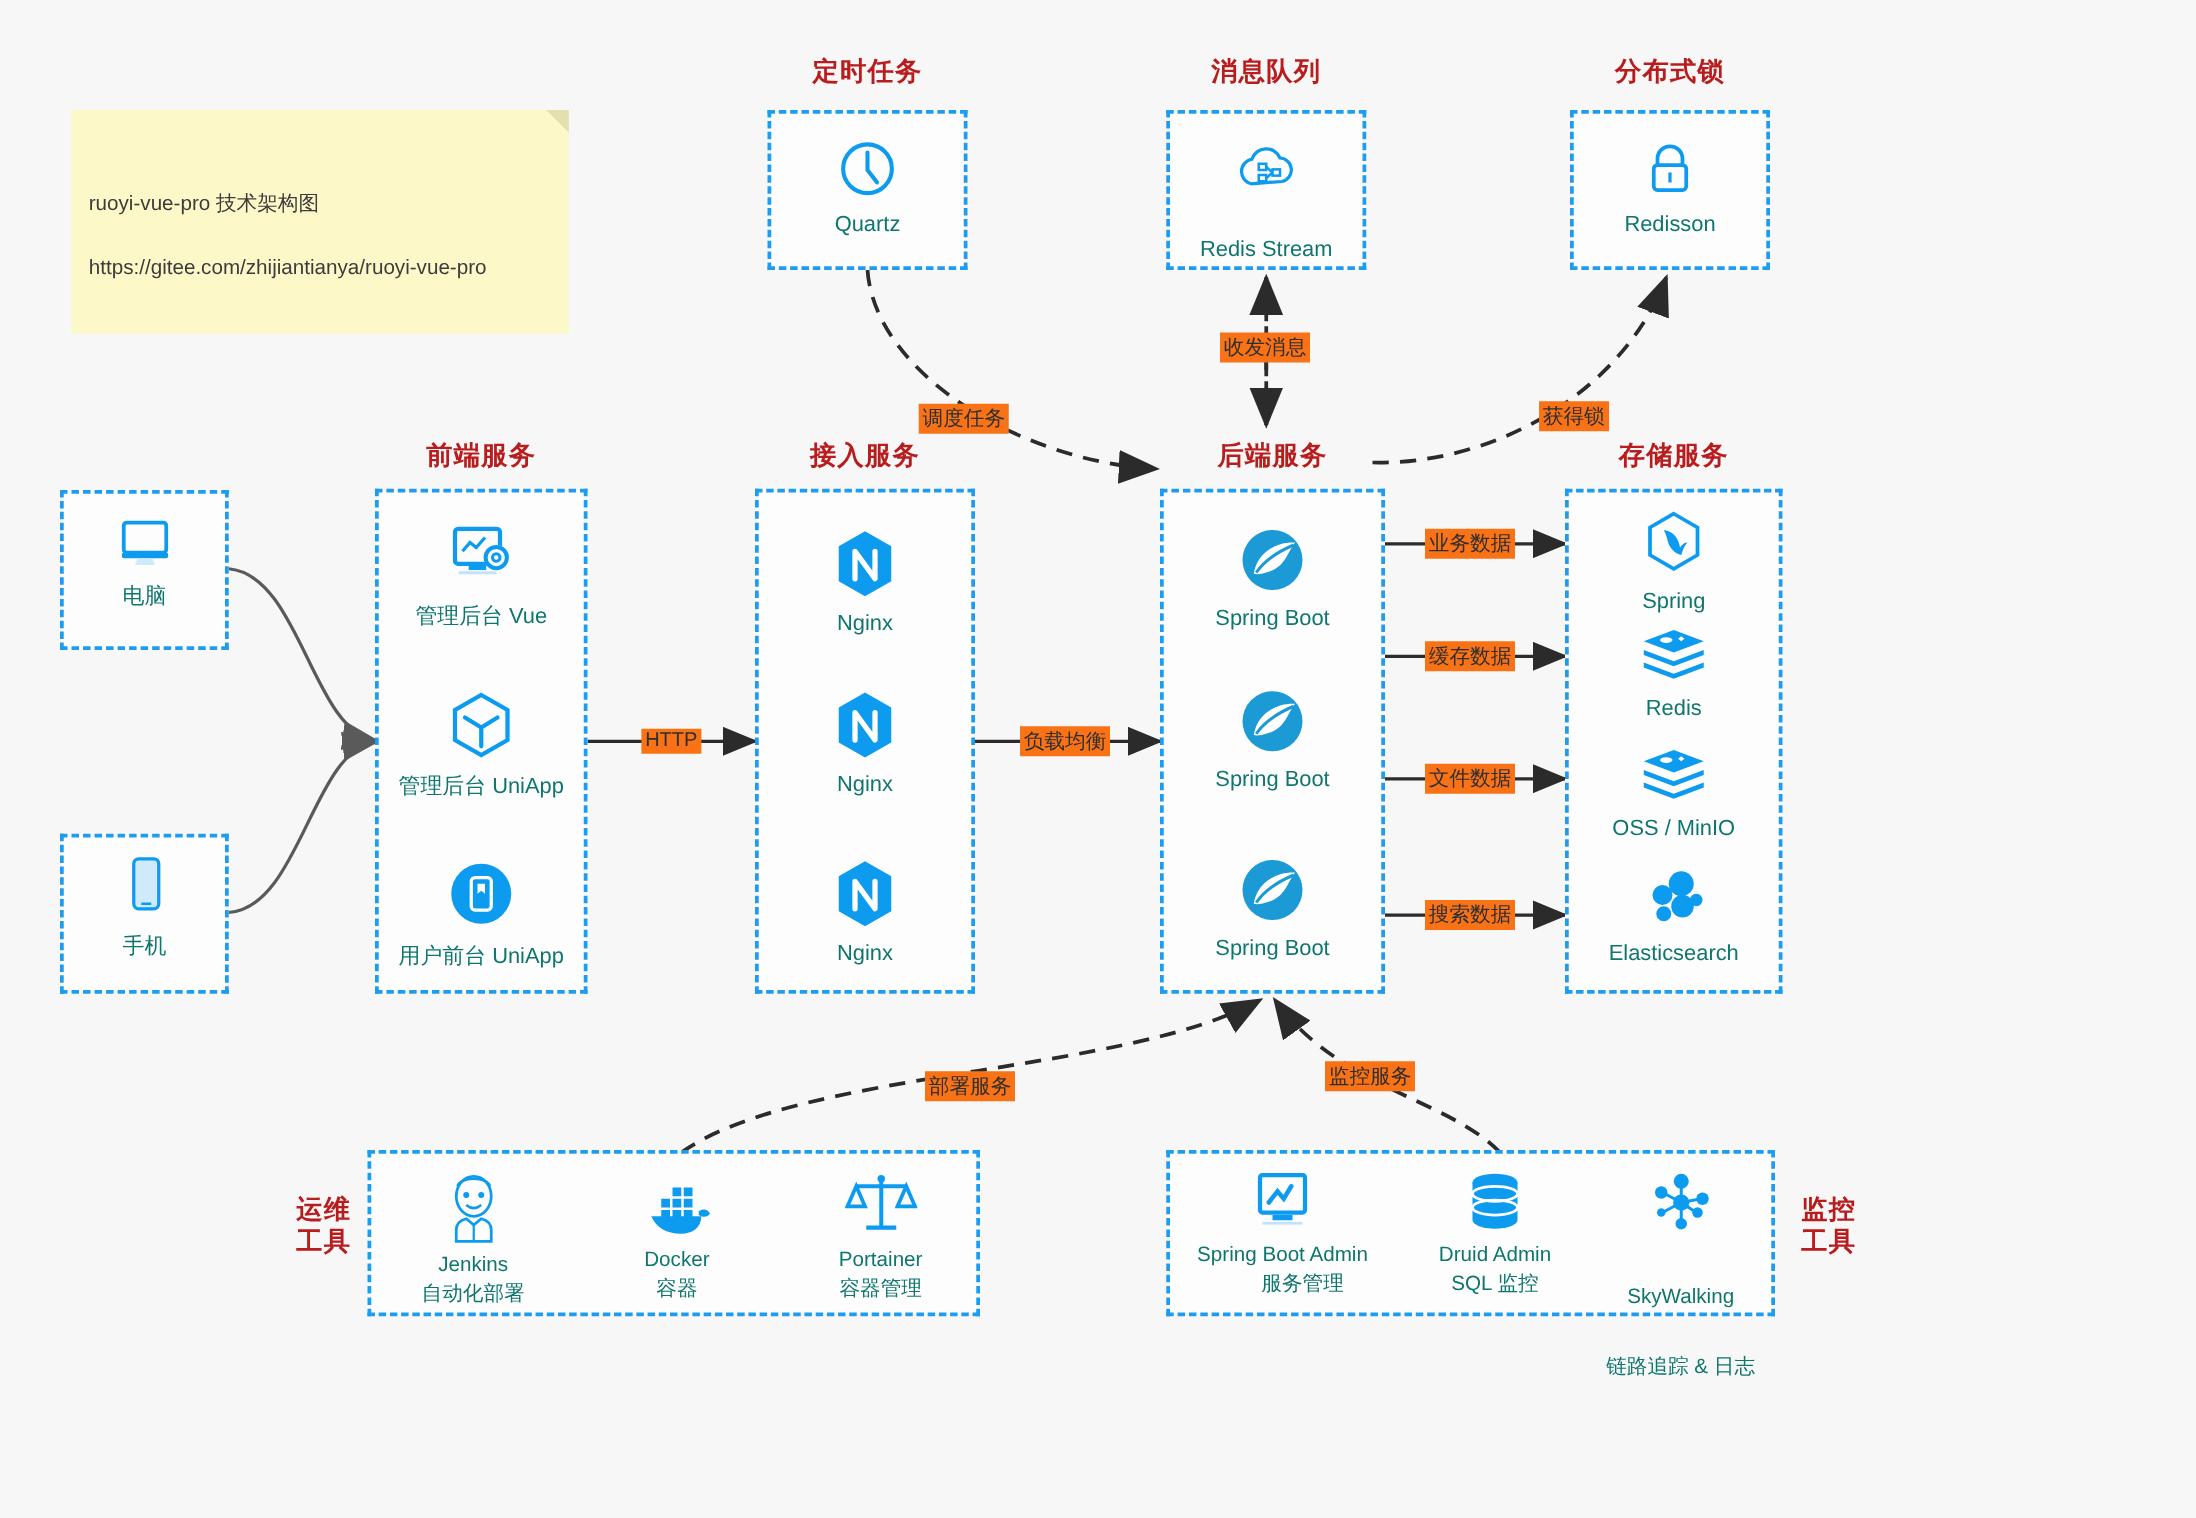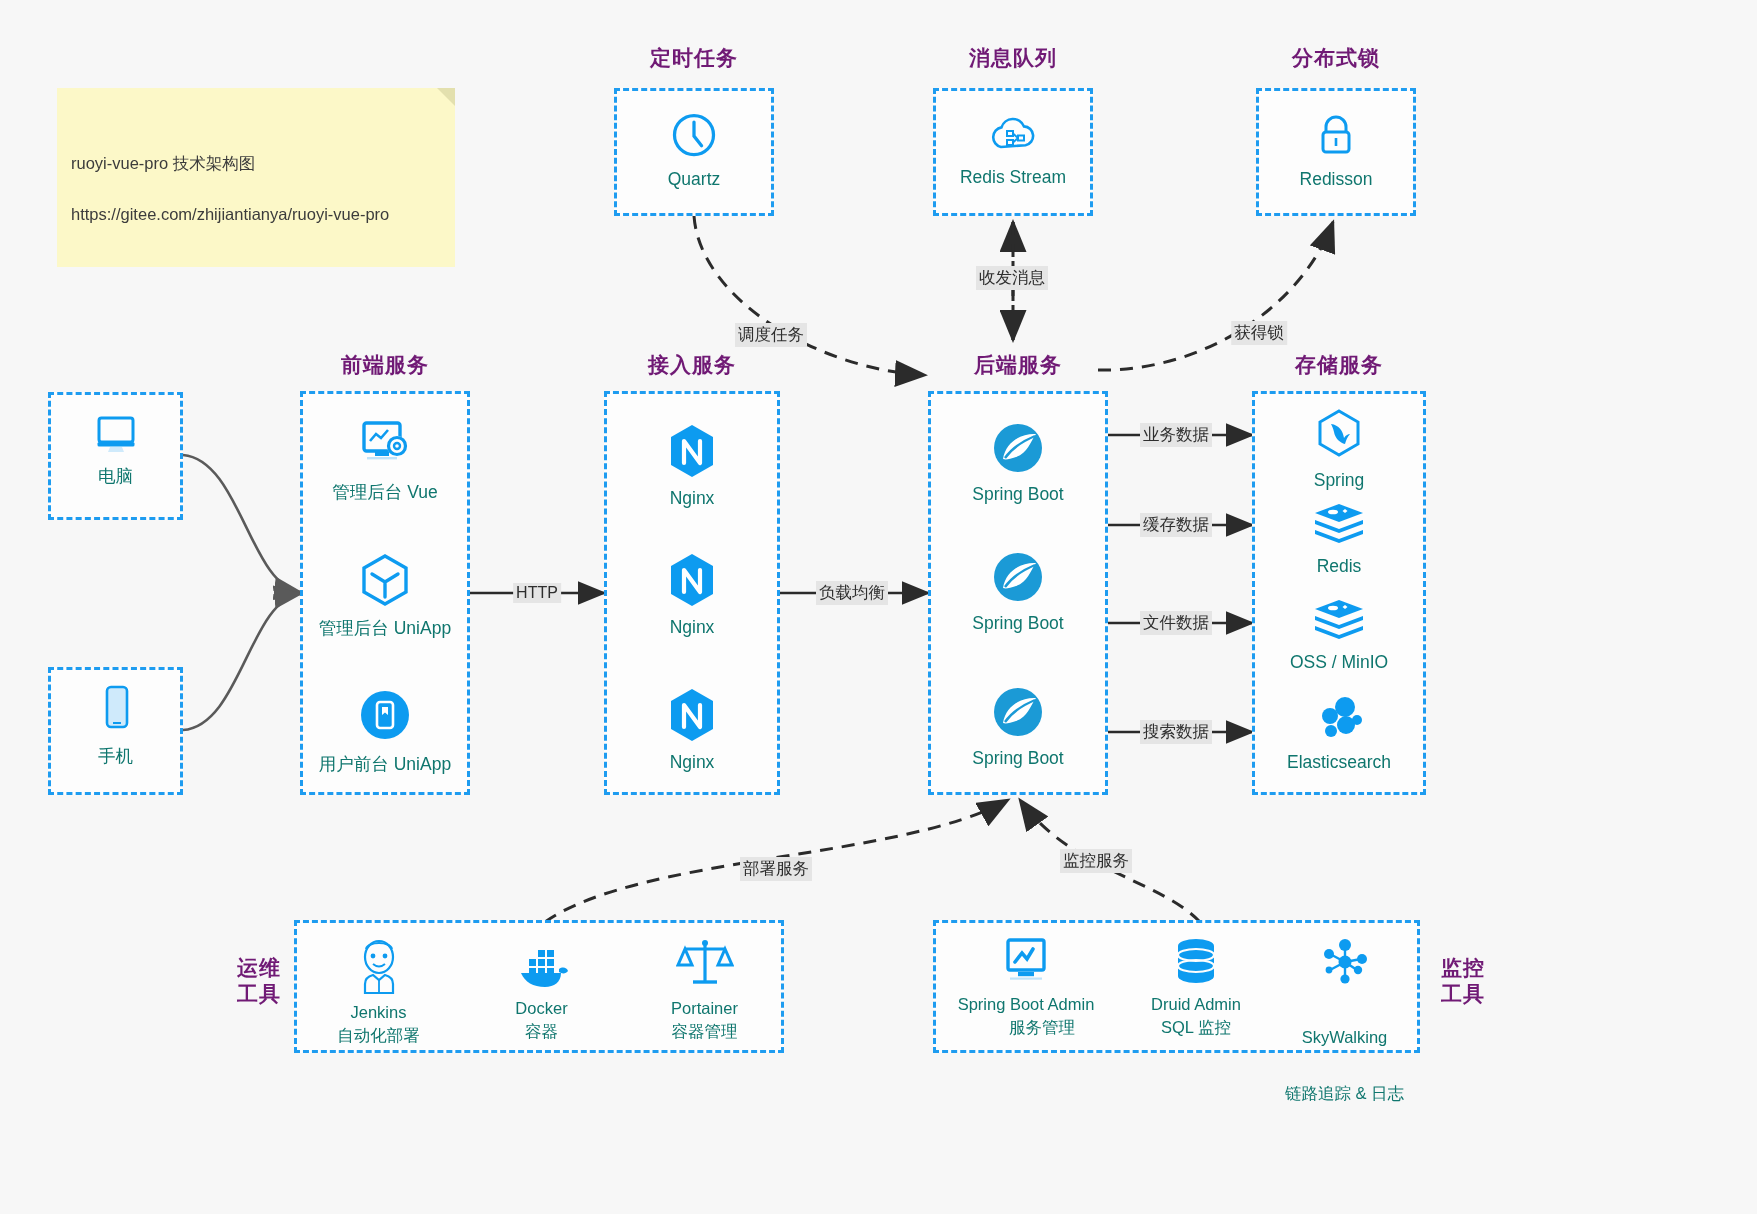--- a/index.html
+++ b/index.html
@@ -26,41 +26,41 @@
 
   
   .group{
     position:absolute;
     border:3px dashed #1e9cf0;
     background:#fdfdfd;
     box-sizing:border-box;
   }
   .grp-title{
     position:absolute;
-    color:#701a75;font-weight:bold;font-size:21px;
+    color:#b91c1c;font-weight:bold;font-size:21px;
     letter-spacing:1px;white-space:pre-line;text-align:center;
     line-height:1.25;
   }
 
   
   .node{
     position:absolute;display:flex;flex-direction:column;
     align-items:center;justify-content:flex-start;
     width:100%;
   }
   .node .ico{display:block;line-height:0;}
   .node .cap{
     margin-top:7px;font-size:17.5px;color:#0f766e;
     text-align:center;line-height:1.3;white-space:pre-line;
   }
   .cap.small{font-size:16.5px;}
 
   
   .elabel{
-    position:absolute;background:#e5e5e5;
+    position:absolute;background:#f97316;
     font-size:16px;color:#2e2e2e;padding:1px 3px;
     white-space:nowrap;transform:translate(-50%,-50%);text-align:right;
   }
   .elabel.lat{font-size:16.5px;}
 </style>
 </head>
 <body>
 
 <div id="canvas">
 
@@ -115,21 +115,21 @@
           <circle cx="24" cy="24" r="18" fill="none" stroke="#0d9bf0" stroke-width="3"></circle>
           <path d="M24 12 L24 25 L31 34" fill="none" stroke="#0d9bf0" stroke-width="3" stroke-linecap="round"></path>
         </svg>
       </span>
       <span class="cap">Quartz</span>
     </div>
   </div>
 
   <div class="grp-title" style="left:933px;top:45px;width:160px;">消息队列</div>
   <div class="group" style="left:933px;top:88px;width:160px;height:128px;">
-    <div class="node" style="top:18px;">
+    <div class="node" style="top:18px;gap:22px;">
       <span class="ico">
         <svg width="52" height="50" viewBox="0 0 52 50">
           <path d="M14 38 a10 10 0 0 1 0.5 -19.6 a12 12 0 0 1 22.5 -1 a9.5 9.5 0 0 1 1.5 18.8 z" fill="none" stroke="#0d9bf0" stroke-width="2.6"></path>
           <rect x="20" y="22" width="6" height="5" fill="none" stroke="#0d9bf0" stroke-width="2"></rect>
           <rect x="20" y="31" width="6" height="5" fill="none" stroke="#0d9bf0" stroke-width="2"></rect>
           <rect x="31" y="26.5" width="6" height="5" fill="none" stroke="#0d9bf0" stroke-width="2"></rect>
           <path d="M26 24.5 L31 29 M26 33.5 L31 29" fill="none" stroke="#0d9bf0" stroke-width="2"></path>
         </svg>
       </span>
       <span class="cap">Redis Stream</span>

